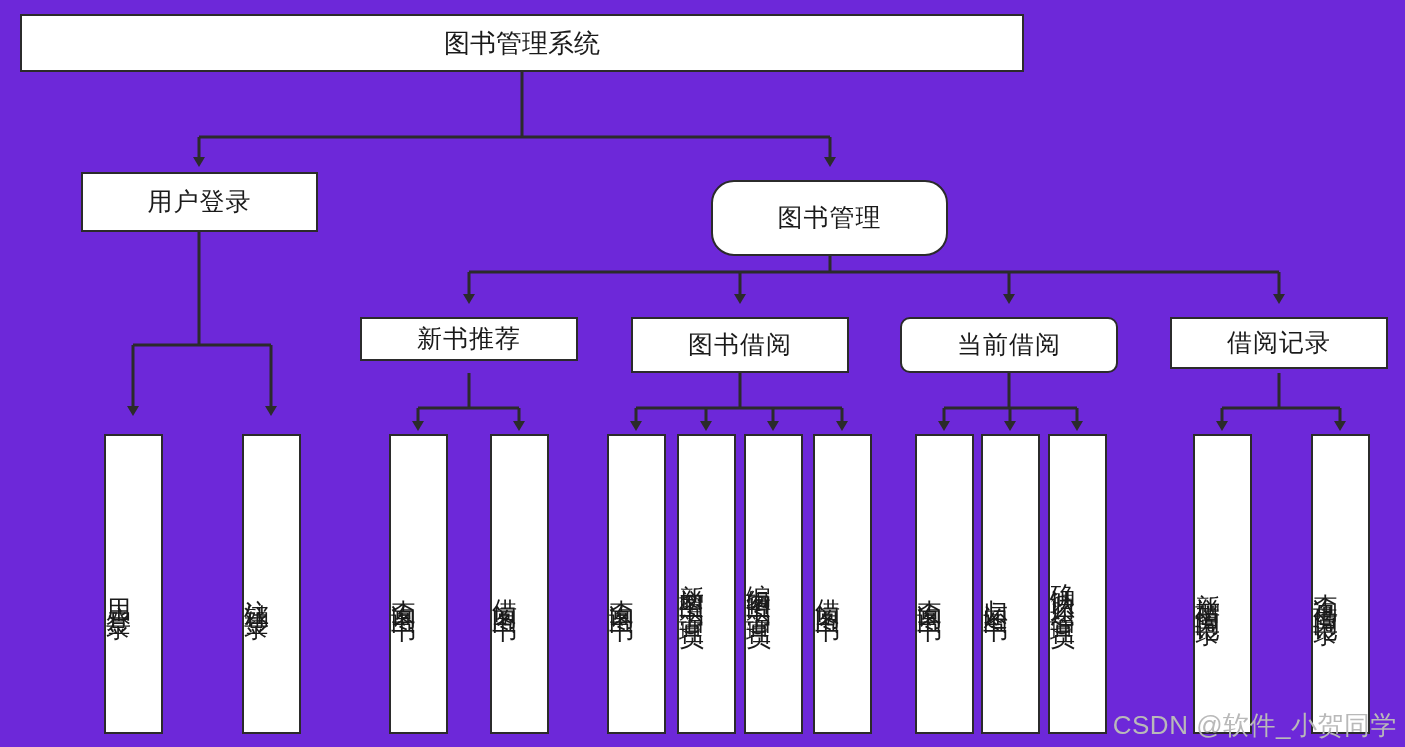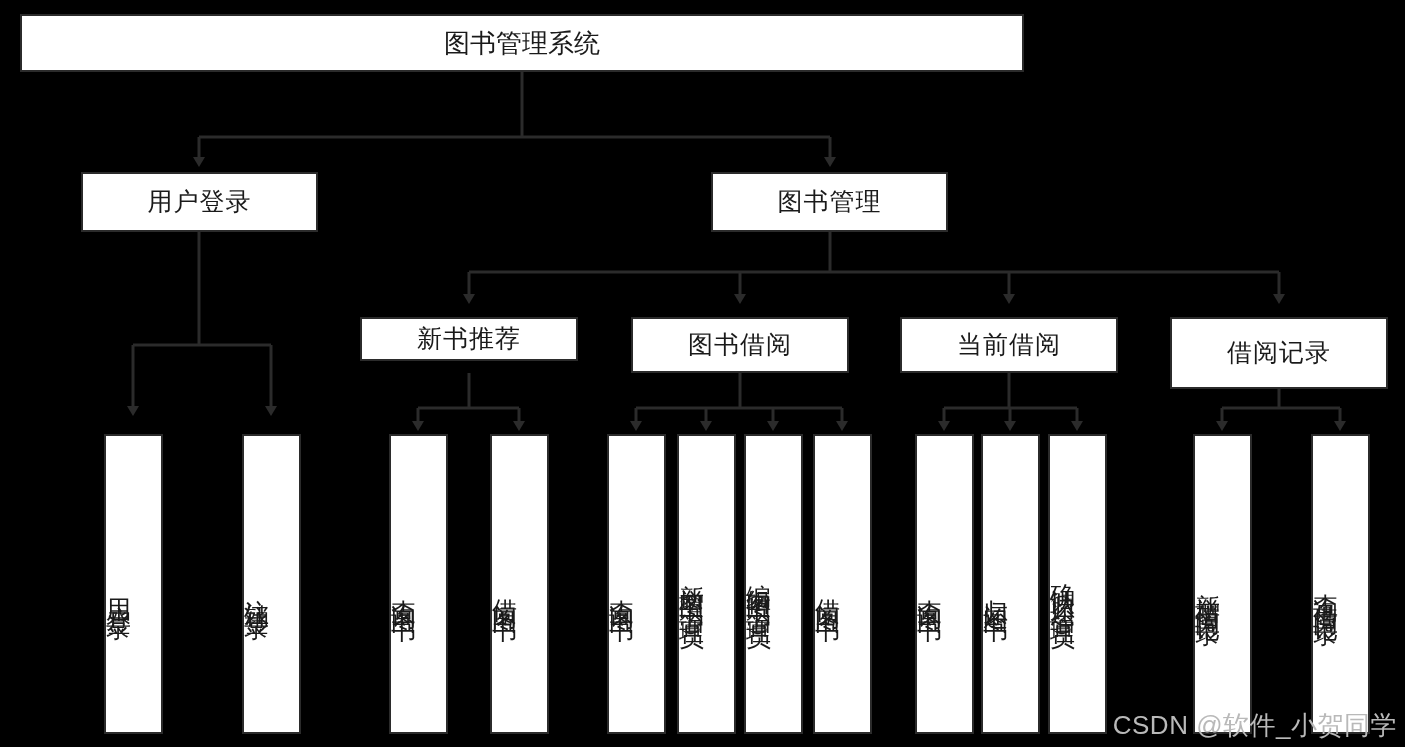--- a/index.html
+++ b/index.html
@@ -7,21 +7,21 @@
     padding: 0;
     background: #ffffff;
   }
   body {
     font-family: "Liberation Sans", "DejaVu Sans", sans-serif;
   }
   #canvas {
     position: relative;
     width: 1405px;
     height: 747px;
-    background: #000000;
+    background: #6d28d9;
     overflow: hidden;
   }
   .node {
     position: absolute;
     box-sizing: border-box;
     border: 2.5px solid #2b2b2b;
     background: #ffffff;
     display: flex;
     align-items: center;
     justify-content: center;
@@ -123,37 +123,37 @@
   </svg>
 
   <div class="node root" style="left:20px; top:14px; width:1004px; height:58px;">
     <span>图书管理系统</span>
   </div>
 
   <div class="node horiz" style="left:81px; top:172px; width:237px; height:60px;">
     <span>用户登录</span>
   </div>
 
-  <div class="node horiz" style="left:711px; top:172px; width:237px; height:60px;">
+  <div class="node horiz" style="left:711px; top:180px; width:237px; height:76px;border-radius:23px;">
     <span>图书管理</span>
   </div>
 
   <div class="node horiz" style="left:360px; top:317px; width:218px; height:44px;">
     <span>新书推荐</span>
   </div>
 
   <div class="node horiz" style="left:631px; top:317px; width:218px; height:56px;">
     <span>图书借阅</span>
   </div>
 
-  <div class="node horiz" style="left:900px; top:317px; width:218px; height:56px;">
+  <div class="node horiz" style="left:900px; top:317px; width:218px; height:56px;border-radius:10px;">
     <span>当前借阅</span>
   </div>
 
-  <div class="node horiz" style="left:1170px; top:317px; width:218px; height:72px;">
+  <div class="node horiz" style="left:1170px; top:317px; width:218px; height:52px;">
     <span>借阅记录</span>
   </div>
 
   <div class="node leaf" style="left:104px; top:434px; width:59px; height:300px;">
     <span class="vtext">用户登录</span>
   </div>
 
   <div class="node leaf" style="left:242px; top:434px; width:59px; height:300px;">
     <span class="vtext">注销登录</span>
   </div>

